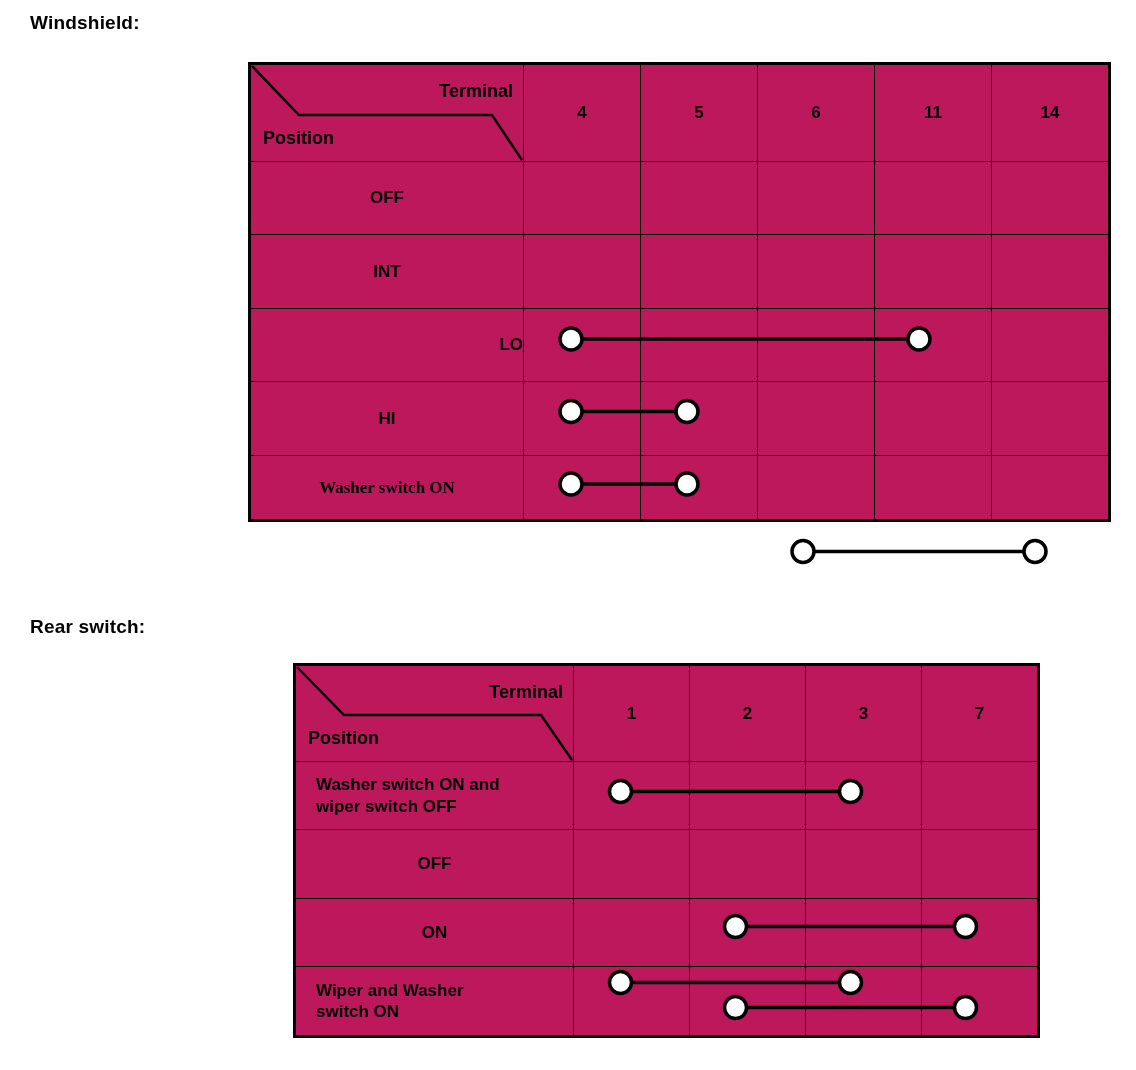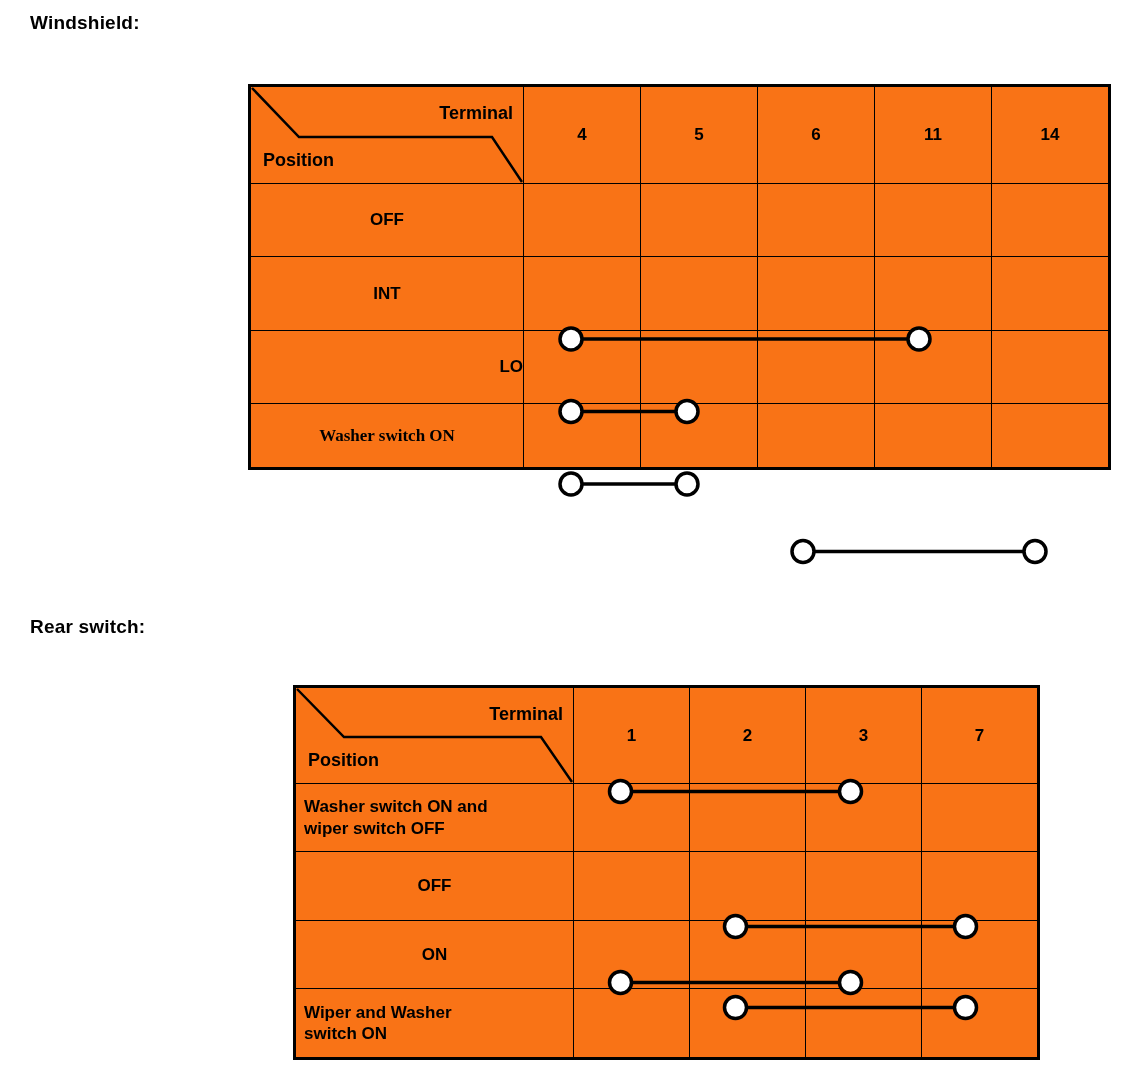--- a/index.html
+++ b/index.html
@@ -25,22 +25,21 @@
     white-space: nowrap;
   }
   #caption-windshield { left: 30px; top: 12px; }
   #caption-rear       { left: 30px; top: 616px; }
 
   
   .cont-table {
     position: absolute;
     border-collapse: collapse;
     table-layout: fixed;
-    background: #f97316;
-    margin-top: 22px;
+    background: #be185d;
   }
   .cont-table td {
     border: 1px solid #000000;
     padding: 0;
     margin: 0;
     position: relative;
     vertical-align: middle;
     text-align: center;
     font-weight: bold;
     font-size: 17px;
@@ -81,21 +80,21 @@
 
   .term-num { font-size: 17px; font-weight: bold; }
 
   .rowlabel {
     font-size: 17px;
     font-weight: bold;
     line-height: 1.25;
     padding: 0 8px;
     white-space: pre-line;
   }
-  .rowlabel.left { text-align: left; padding-left: 8px; }
+  .rowlabel.left { text-align: left; padding-left: 20px; }
 
   
   .overlay {
     position: absolute;
     left: 0; top: 0;
     pointer-events: none;
   }
   .overlay svg { display: block; }
 </style>
 </head>
@@ -133,20 +132,28 @@
         <tr>
           <td class="rowlabel outer-l" style="height: 73px;">INT</td>
           <td class="col-sep "></td>
           <td class=""></td>
           <td class=""></td>
           <td class=""></td>
           <td class="outer-r "></td>
         </tr>
         <tr>
           <td class="rowlabel outer-l" style="height: 72px; text-align: right;">LO</td>
+          <td class="col-sep "></td>
+          <td class=""></td>
+          <td class=""></td>
+          <td class=""></td>
+          <td class="outer-r "></td>
+        </tr>
+        <tr>
+          <td class="rowlabel outer-l" style="height: 73px;">HI</td>
           <td class="col-sep "></td>
           <td class=""></td>
           <td class=""></td>
           <td class=""></td>
           <td class="outer-r "></td>
         </tr>
         <tr>
           <td class="rowlabel outer-l outer-b" style="height: 63px; font-family: Liberation Serif, serif;">Washer switch ON</td>
           <td class="col-sep outer-b"></td>
           <td class="outer-b"></td>

